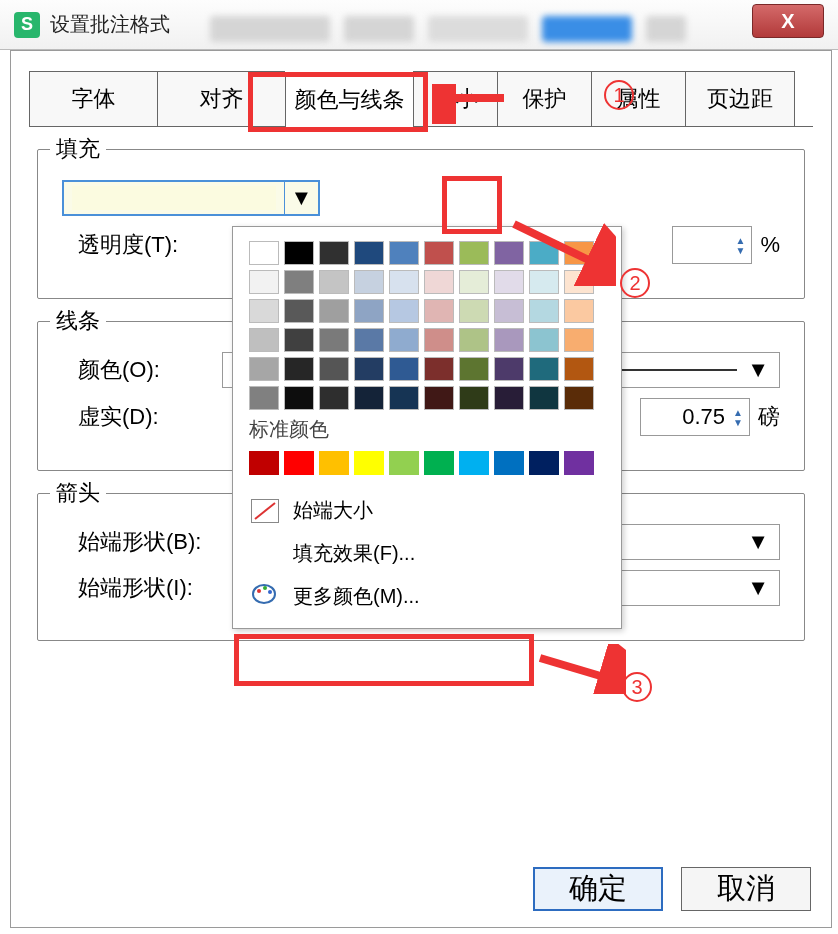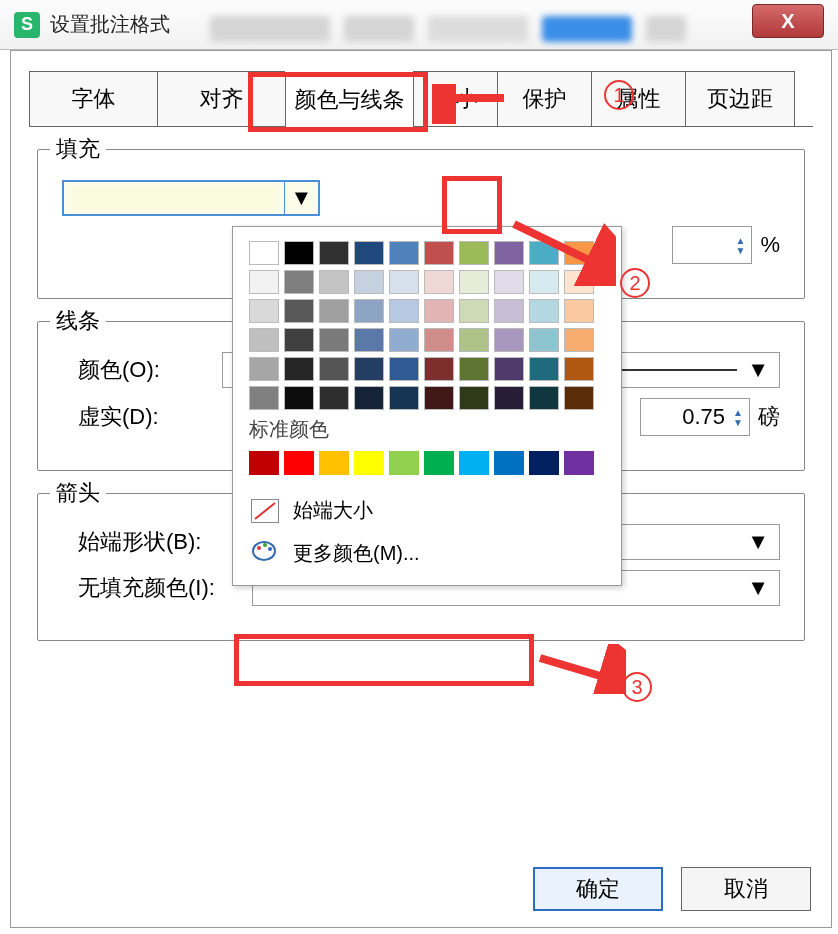--- a/index.html
+++ b/index.html
@@ -63,21 +63,21 @@
   .color-grid div{ width:30px; height:24px; border:1px solid #bbb; }
   .std-row { display:grid; grid-template-columns:repeat(10,30px); gap:5px; margin:6px 0 14px 0;}
   .std-row div{width:30px;height:24px;}
   .opt { display:flex; align-items:center; gap:14px; font-size:20px;
     padding:8px 2px; }
   .opt .sq{ width:28px;height:24px;border:1px solid #888; display:flex;align-items:center;justify-content:center;}
 
   
   .btn-row { position:absolute; right:20px; bottom:16px; display:flex; gap:18px; }
   .btn { width:130px; height:44px; border:1px solid #666; background:#f5f5f5;
-    display:flex; align-items:center; justify-content:center; font-size:22px;}
+    display:flex; align-items:center; justify-content:center; font-size:29px;}
   .btn.primary{ border:2px solid #2d6cc0; background:#eaf2fb;}
 
   
   .hl{ position:absolute; border:5px solid #e33; z-index:30; pointer-events:none; }
   svg.anno{position:absolute;z-index:31;pointer-events:none}
   .circ{ position:absolute; width:30px;height:30px;border:2px solid #e33;border-radius:50%;
     color:#e33; font-size:20px; display:flex;align-items:center;justify-content:center;z-index:32;pointer-events:none}
 </style>
 </head>
 <body>
@@ -110,20 +110,21 @@
 
   <div class="group">
     <div class="group-legend">填充</div>
     <div class="row">
       <div class="color-combo">
         <div class="swatch"></div>
         <div class="dd">▼</div>
       </div>
     </div>
     <div class="row">
+      <label>透明度(T):</label>
       <div style="flex:1"></div>
       <div class="spinner">
         <div class="spin-btns">
             <span>▲</span>
             <span>▼</span>
           </div>
       </div>
       <span style="margin-left:8px">%</span>
     </div>
   </div>
@@ -154,21 +155,21 @@
   <div class="group">
     <div class="group-legend">箭头</div>
     <div class="row">
       <label style="width:190px">始端形状(B):</label>
       <div class="line-combo">
           <span></span>
           <span>▼</span>
         </div>
     </div>
     <div class="row">
-      <label style="width:190px">无填充颜色(I):</label>
+      <label style="width:190px">始端形状(I):</label>
       <div class="line-combo">
           <span></span>
           <span>▼</span>
         </div>
     </div>
   </div>
 
   <div class="btn-row">
     <div class="btn primary">确定</div>
     <div class="btn">取消</div>
@@ -253,20 +254,24 @@
     </div>
   <div class="opt">
     <span class="sq">
       <svg width="24" height="20">
           <line x1="2" y1="18" x2="22" y2="2" stroke="#d33" stroke-width="2"></line>
         </svg>
     </span>
     <span>始端大小</span>
   </div>
   <div class="opt">
+    <span style="width:28px"></span>
+    <span>填充效果(F)...</span>
+  </div>
+  <div class="opt">
     <span style="width:28px">
       <svg width="26" height="22" viewBox="0 0 26 22">
           <ellipse cx="13" cy="11" rx="11" ry="9" fill="none" stroke="#356cb0" stroke-width="2"></ellipse>
           <circle cx="8" cy="8" r="2" fill="#d33"></circle>
           <circle cx="14" cy="5" r="2" fill="#3a3"></circle>
           <circle cx="19" cy="9" r="2" fill="#36c"></circle>
         </svg>
     </span>
     <span>更多颜色(M)...</span>
   </div>

